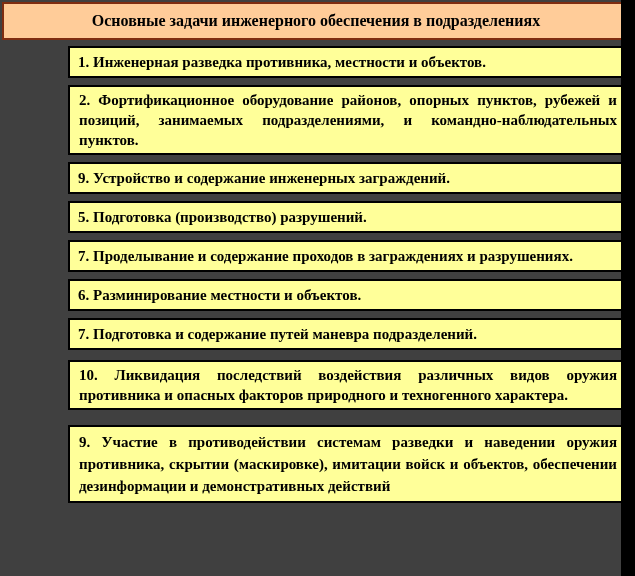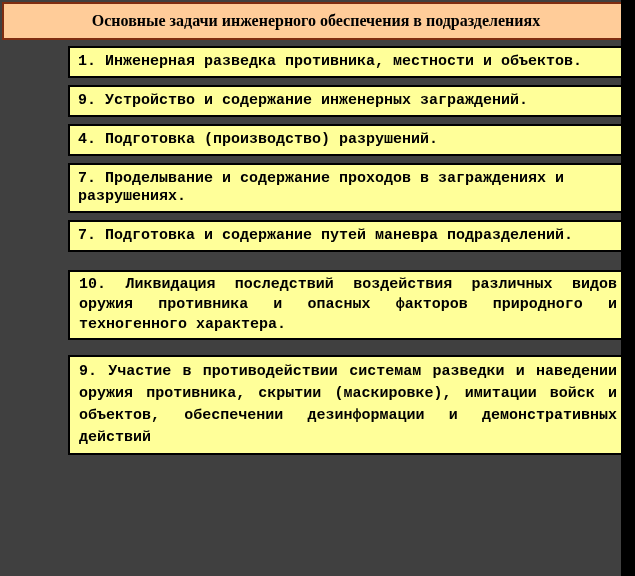--- a/index.html
+++ b/index.html
@@ -43,66 +43,71 @@
     box-sizing: border-box;
     width: 100%;
     background: #FFFF99;
     border: 2px solid #000000;
     color: #000000;
     font-weight: bold;
     font-size: 15px;
     padding: 5px 8px;
     line-height: 18px;
     margin-top: 7px;
-    font-family: Liberation Mono, monospace;
   }
   .task-box:first-child { margin-top: 0; }
   .task-box.multi3 {
     line-height: 20px;
     padding: 3px 9px;
     text-align: justify;
   }
   .task-box.multi2 {
     line-height: 20px;
     padding: 3px 9px;
     text-align: justify;
   }
   .task-box.multi3-tall {
     line-height: 22px;
     padding: 4px 9px;
     text-align: justify;
   }
-  .task-box.gap-lg { margin-top: 18px; }
+  .task-box.gap-lg { margin-top: 10px; }
   .task-box.gap-xl { margin-top: 15px; }
 </style>
 </head>
 <body>
 
 <div class="canvas">
   <div class="title-box">
     <span>Основные задачи инженерного обеспечения в подразделениях</span>
   </div>
   <div class="task-list">
   <div class="task-box">
     <span>1. Инженерная разведка противника, местности и объектов.</span>
   </div>
 
+  <div class="task-box multi3">
+    <span>2. Фортификационное оборудование районов, опорных пунктов, рубежей и позиций, занимаемых подразделениями, и командно-наблюдательных пунктов.</span>
+  </div>
 
   <div class="task-box">
     <span>9. Устройство и содержание инженерных заграждений.</span>
   </div>
 
   <div class="task-box">
-    <span>4. Подготовка (производство) разрушений.</span>
+    <span>5. Подготовка (производство) разрушений.</span>
   </div>
 
   <div class="task-box">
     <span>7. Проделывание и содержание проходов в заграждениях и разрушениях.</span>
   </div>
 
+  <div class="task-box">
+    <span>6. Разминирование местности и объектов.</span>
+  </div>
 
   <div class="task-box">
     <span>7. Подготовка и содержание путей маневра подразделений.</span>
   </div>
 
 
 
   <div class="task-box multi2 gap-lg">
     <span>10. Ликвидация последствий воздействия различных видов оружия противника и опасных факторов природного и техногенного характера.</span>
   </div>

